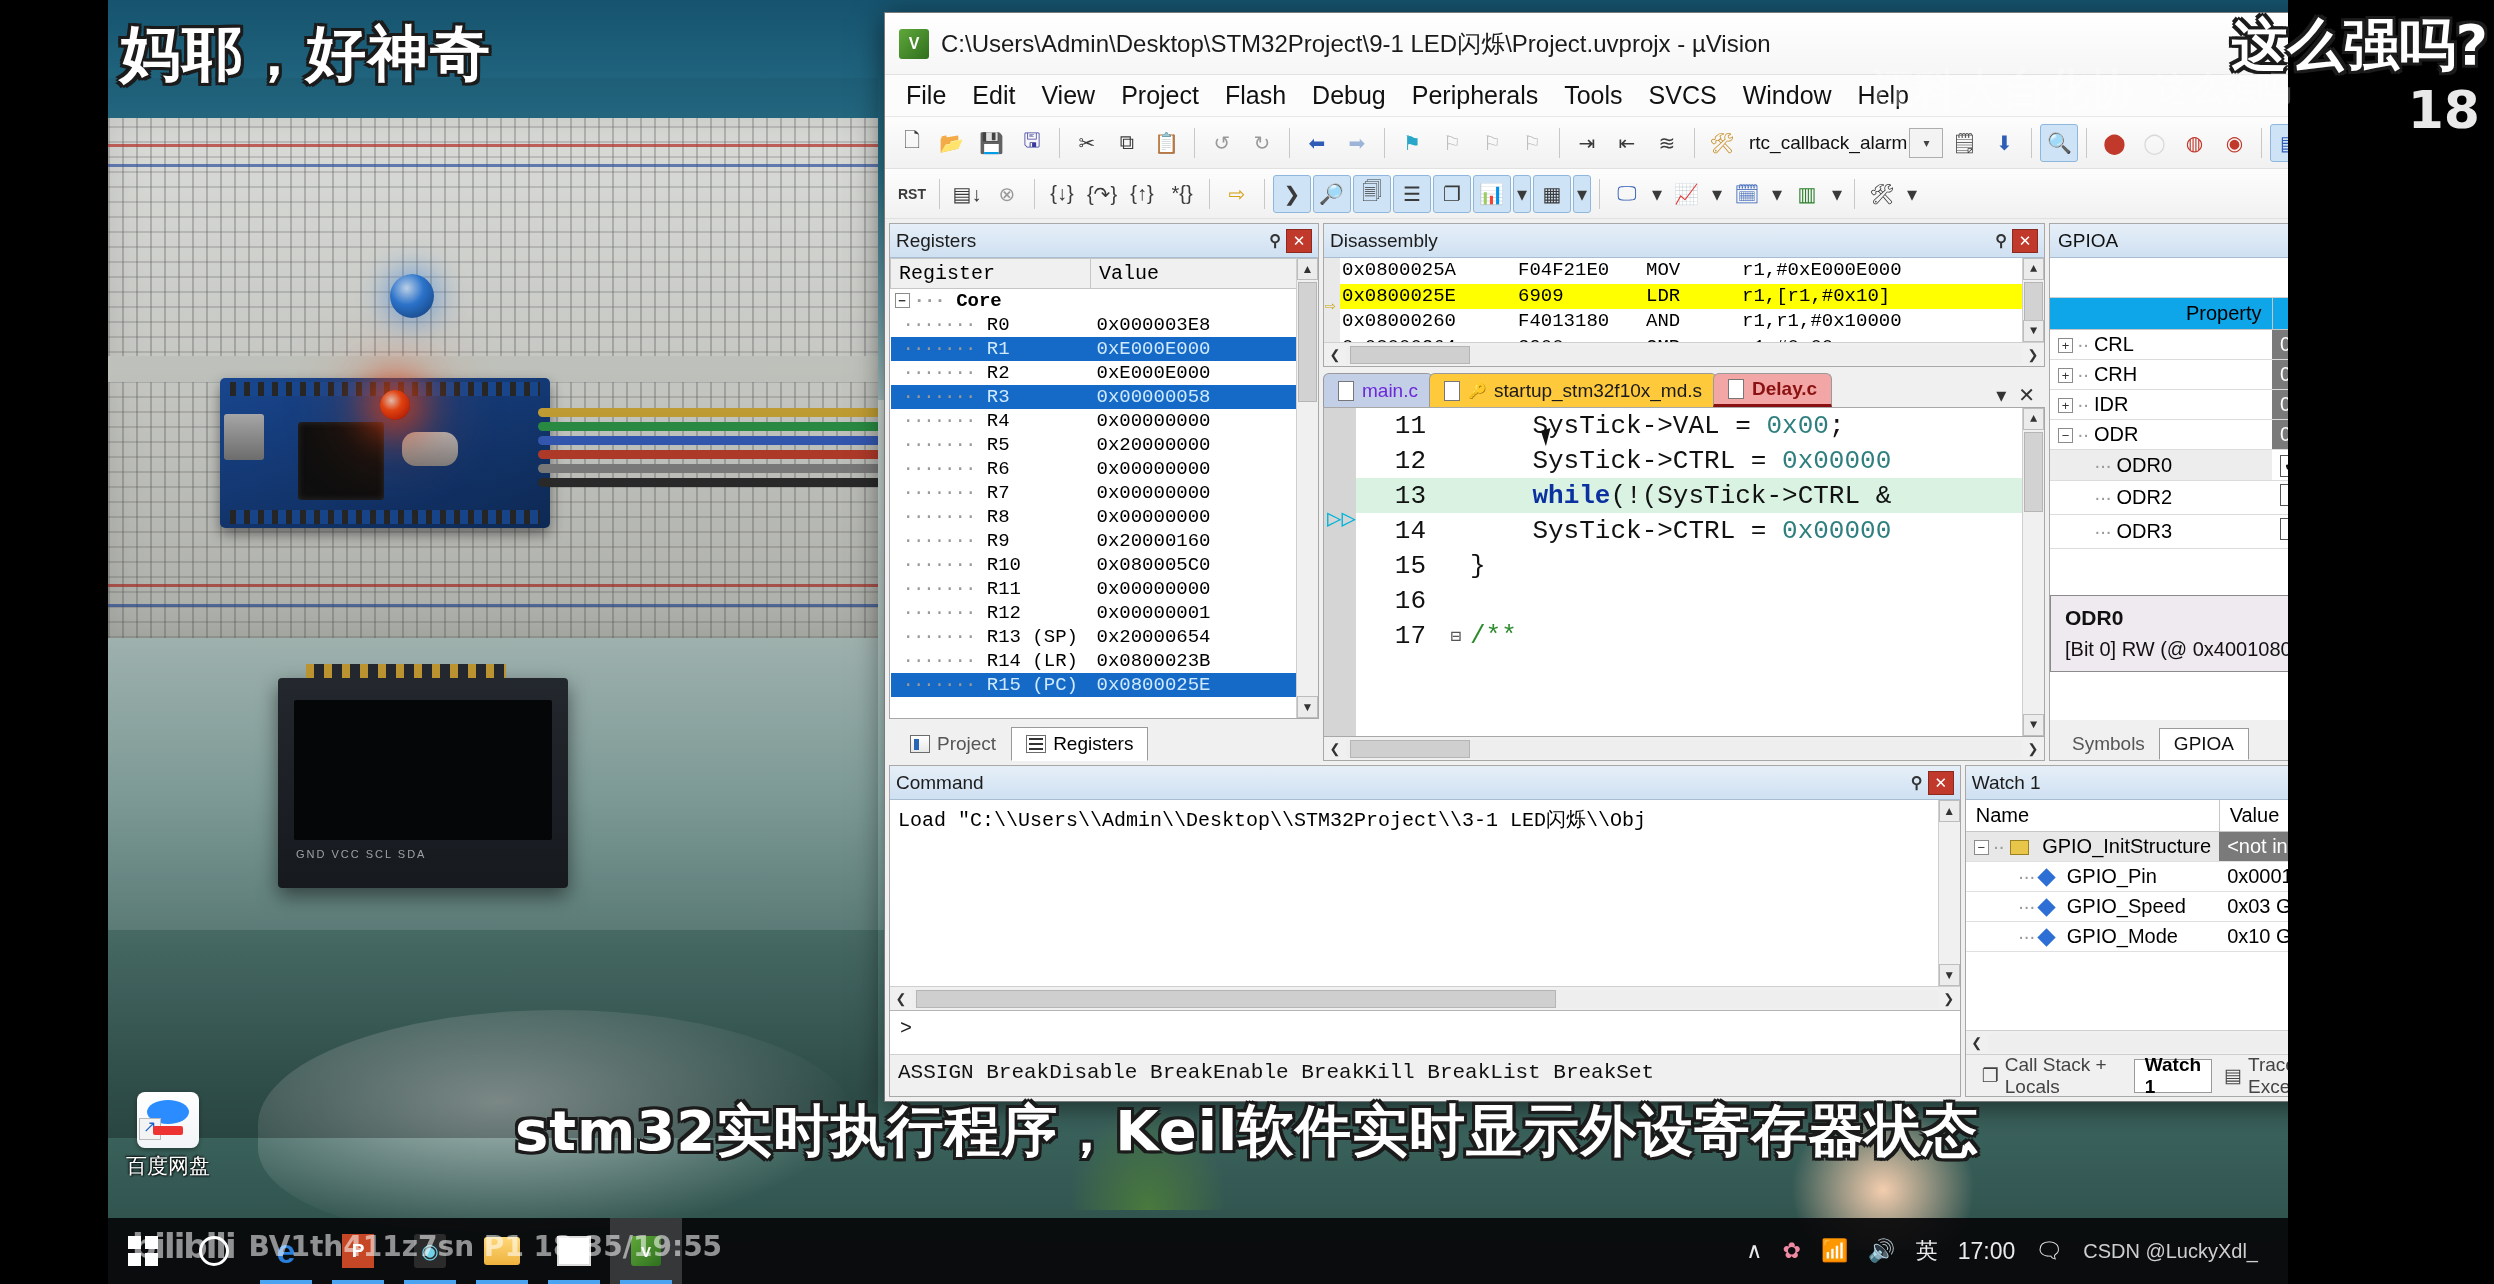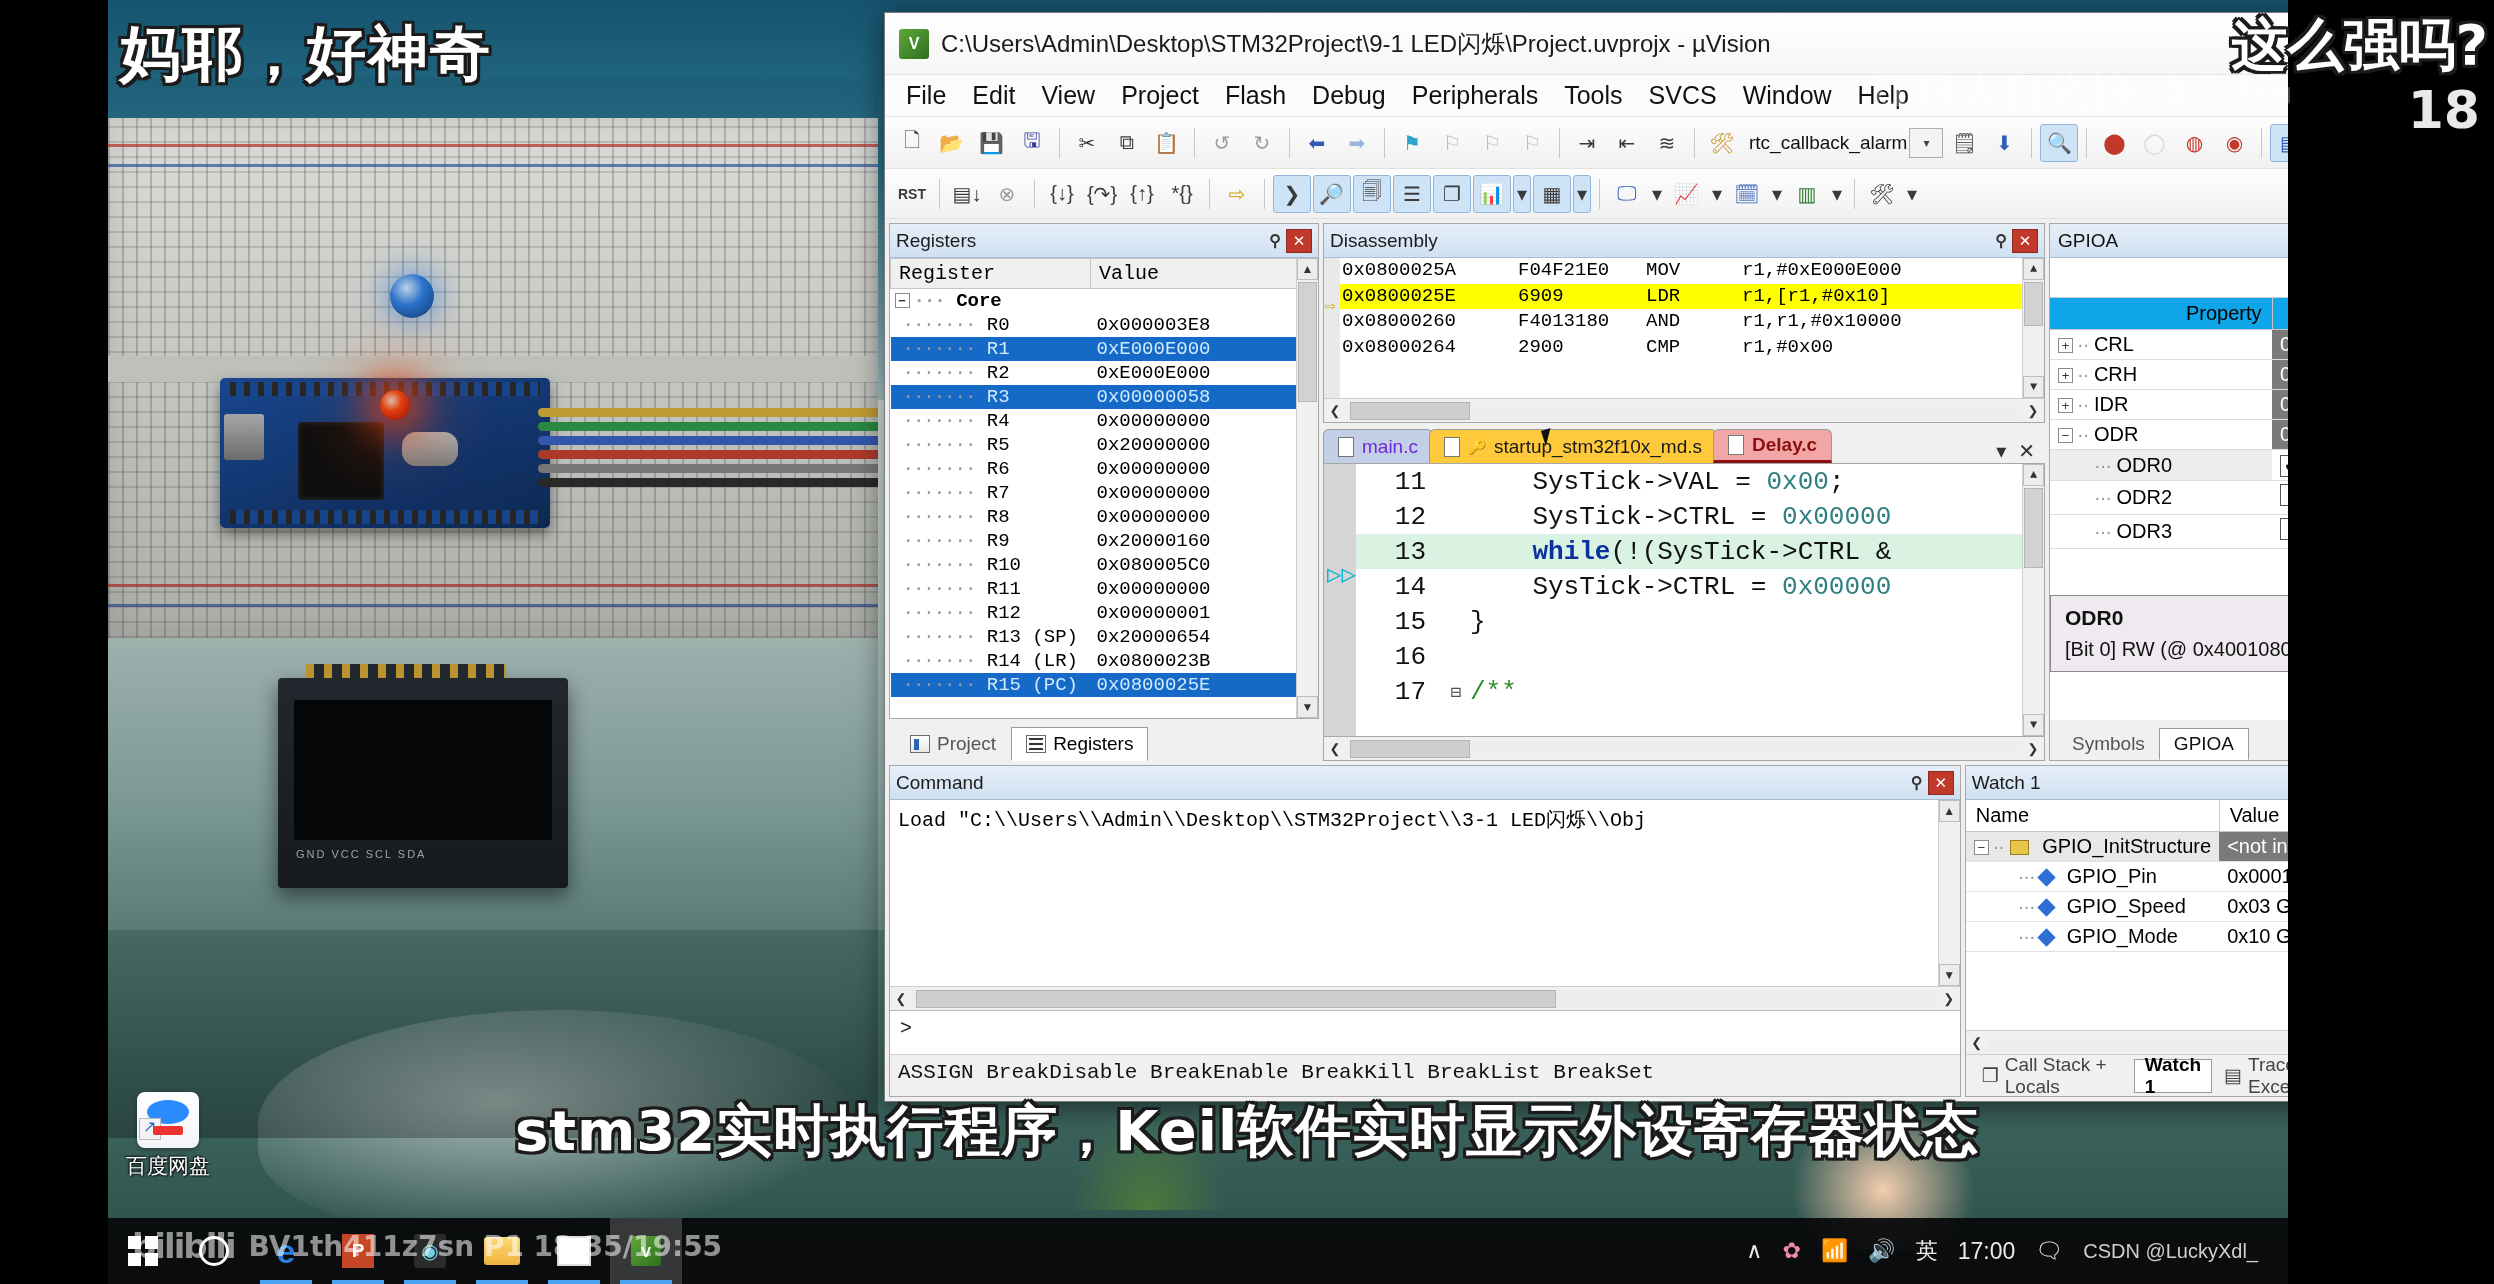--- a/index.html
+++ b/index.html
@@ -595,21 +595,21 @@
           </div>
           <div class="lowtab active">
             <span class="mini-ico lines"></span>
             <span>Registers</span>
           </div>
         </div>
       </div>
 
       <div class="col-mid">
 
-        <div class="pane" style="height:200px">
+        <div class="pane" style="height:144px">
           <div class="pane-hdr">
             <span class="t">Disassembly</span>
             <span class="pin">⚲</span>
             <span class="xbtn">✕</span>
           </div>
           <div class="pane-body dis">
             <div class="dis-gut"></div>
             <div class="arrow-pc" style="top:38px">⇨</div>
             <div class="row">
               <span class="a">0x0800025A</span>

